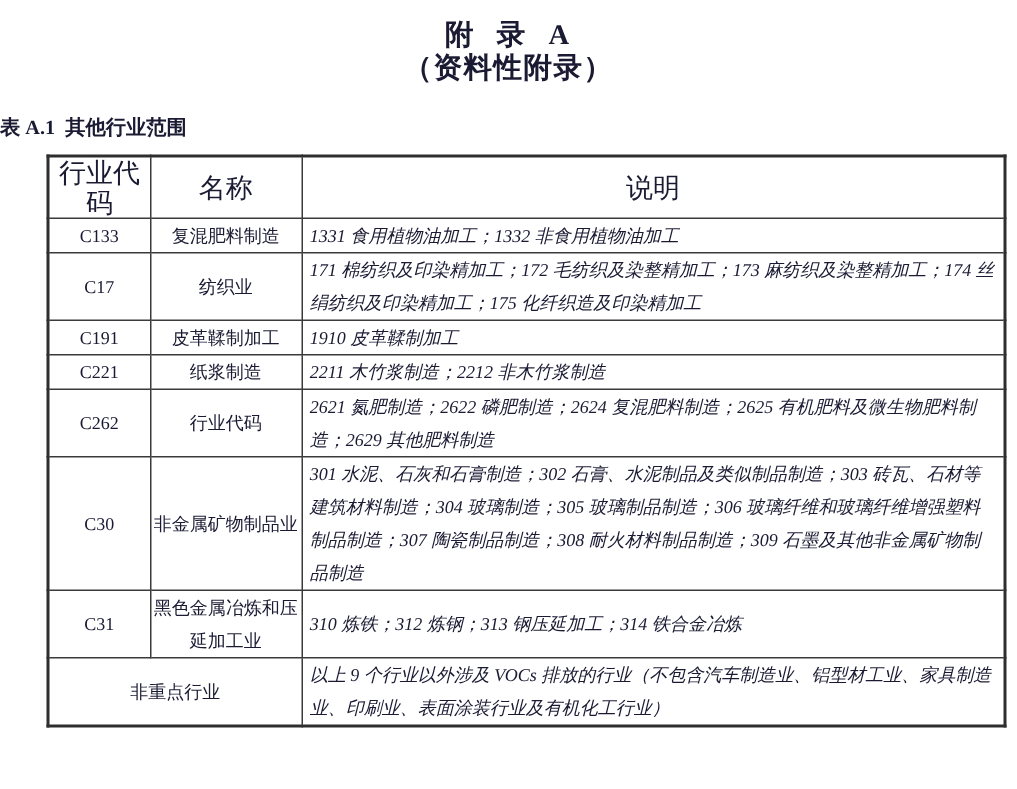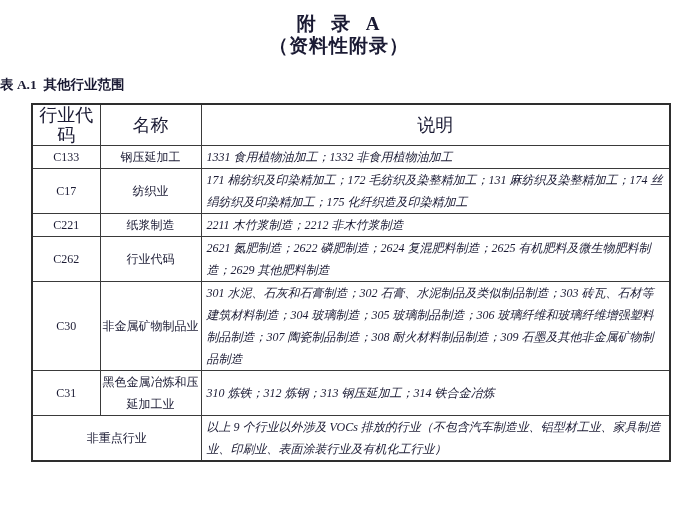--- a/index.html
+++ b/index.html
@@ -91,27 +91,32 @@
     <thead>
       <tr>
         <th>行业代码</th>
         <th>名称</th>
         <th>说明</th>
       </tr>
     </thead>
     <tbody>
         <tr>
           <td class="cell-code">C133</td>
-          <td class="cell-name">钢压延加工</td>
+          <td class="cell-name">复混肥料制造</td>
           <td class="cell-desc">1331 食用植物油加工；1332 非食用植物油加工</td>
         </tr>
         <tr>
           <td class="cell-code">C17</td>
           <td class="cell-name">纺织业</td>
-          <td class="cell-desc">171 棉纺织及印染精加工；172 毛纺织及染整精加工；131 麻纺织及染整精加工；174 丝绢纺织及印染精加工；175 化纤织造及印染精加工</td>
+          <td class="cell-desc">171 棉纺织及印染精加工；172 毛纺织及染整精加工；173 麻纺织及染整精加工；174 丝绢纺织及印染精加工；175 化纤织造及印染精加工</td>
+        </tr>
+        <tr>
+          <td class="cell-code">C191</td>
+          <td class="cell-name">皮革鞣制加工</td>
+          <td class="cell-desc">1910 皮革鞣制加工</td>
         </tr>
         <tr>
           <td class="cell-code">C221</td>
           <td class="cell-name">纸浆制造</td>
           <td class="cell-desc">2211 木竹浆制造；2212 非木竹浆制造</td>
         </tr>
         <tr>
           <td class="cell-code">C262</td>
           <td class="cell-name">行业代码</td>
           <td class="cell-desc">2621 氮肥制造；2622 磷肥制造；2624 复混肥料制造；2625 有机肥料及微生物肥料制造；2629 其他肥料制造</td>

